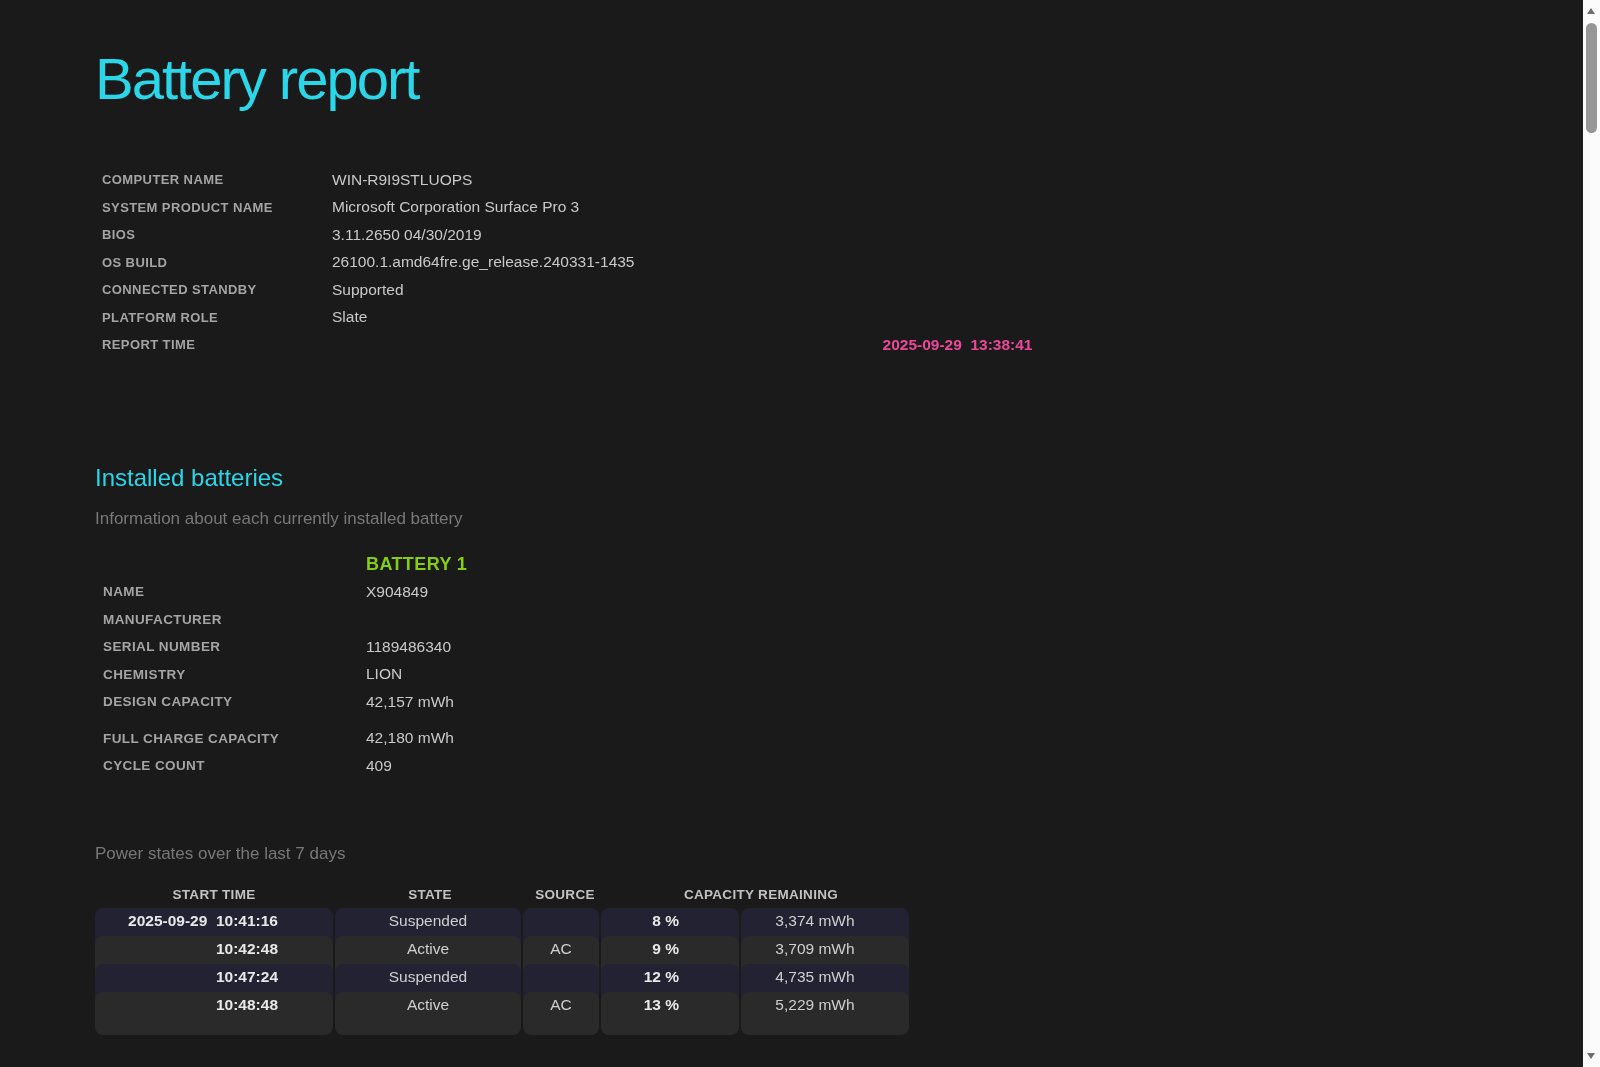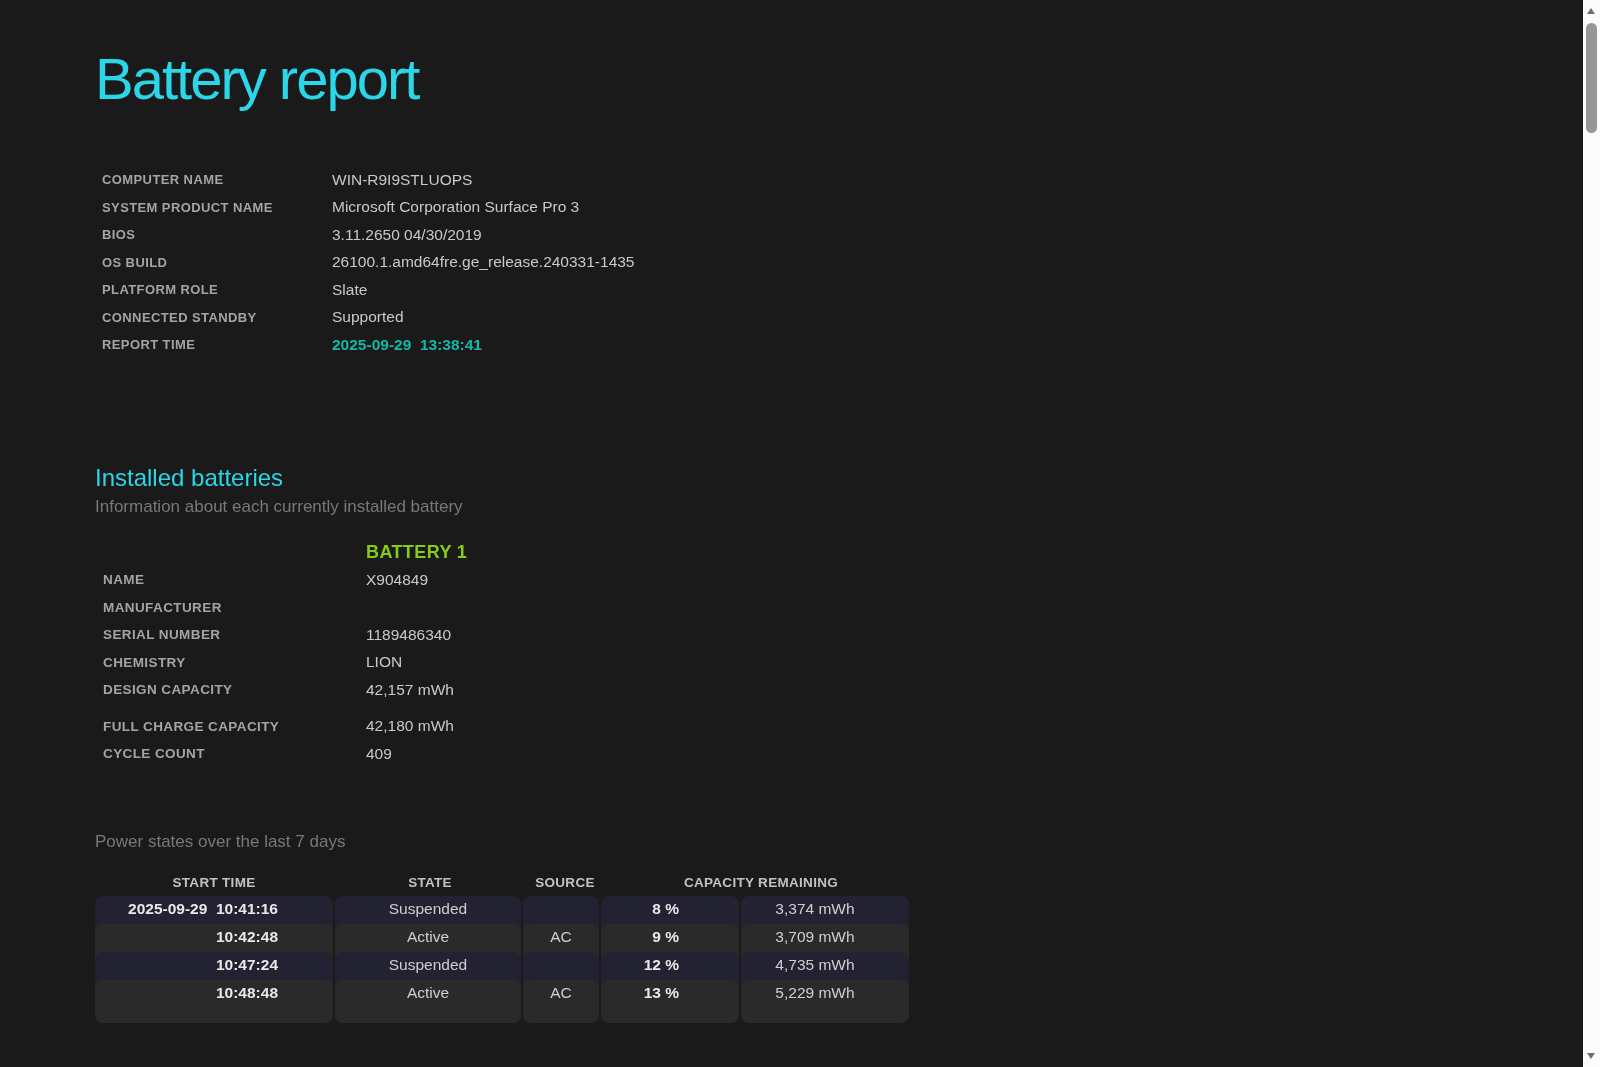--- a/index.html
+++ b/index.html
@@ -25,26 +25,26 @@
     line-height: 66px;
   }
   
   .sysinfo { margin-top: 54px; padding-left: 7px; }
   .info-row { display: grid; grid-template-columns: 230px auto; height: 27.5px; align-items: center; }
   .info-label {
     font-size: 13px; font-weight: 700; letter-spacing: 0.4px;
     color: #a4a4a4; text-transform: uppercase;
   }
   .info-value { font-size: 15.5px; color: #c9c9c9; white-space: pre; }
-  .info-value.bold { font-weight: 700; color: #14b8a6; }
+  .info-value.bold { font-weight: 700; color: #ec4899; text-align: center; }
   
   section h2 {
     font-size: 24px; font-weight: 400; color: #2ad6e8; line-height: 30px;
   }
-  .subtitle { font-size: 17px; color: #787878; margin-top: 4px; }
+  .subtitle { font-size: 17px; color: #787878; margin-top: 16px; }
   .sec-installed { margin-top: 104px; }
   .sec-recent   { margin-top: 64px; }
   
   .battery-grid { margin-top: 22px; padding-left: 8px; }
   .b-row { display: grid; grid-template-columns: 263px auto; height: 27.5px; align-items: center; }
   .b-row.gap-above { margin-top: 9px; }
   .b-label {
     font-size: 13.5px; font-weight: 700; letter-spacing: 0.4px;
     color: #a4a4a4; text-transform: uppercase;
   }
@@ -105,26 +105,26 @@
     </div>
     <div class="info-row">
       <div class="info-label">BIOS</div>
       <div class="info-value">3.11.2650 04/30/2019</div>
     </div>
     <div class="info-row">
       <div class="info-label">OS BUILD</div>
       <div class="info-value">26100.1.amd64fre.ge_release.240331-1435</div>
     </div>
     <div class="info-row">
+      <div class="info-label">CONNECTED STANDBY</div>
+      <div class="info-value">Supported</div>
+    </div>
+    <div class="info-row">
       <div class="info-label">PLATFORM ROLE</div>
       <div class="info-value">Slate</div>
-    </div>
-    <div class="info-row">
-      <div class="info-label">CONNECTED STANDBY</div>
-      <div class="info-value">Supported</div>
     </div>
     <div class="info-row">
       <div class="info-label">REPORT TIME</div>
       <div class="info-value bold">2025-09-29  13:38:41</div>
     </div>
   </div>
 
   <section class="sec-installed">
     <h2>Installed batteries</h2>
     <p class="subtitle">Information about each currently installed battery</p>

